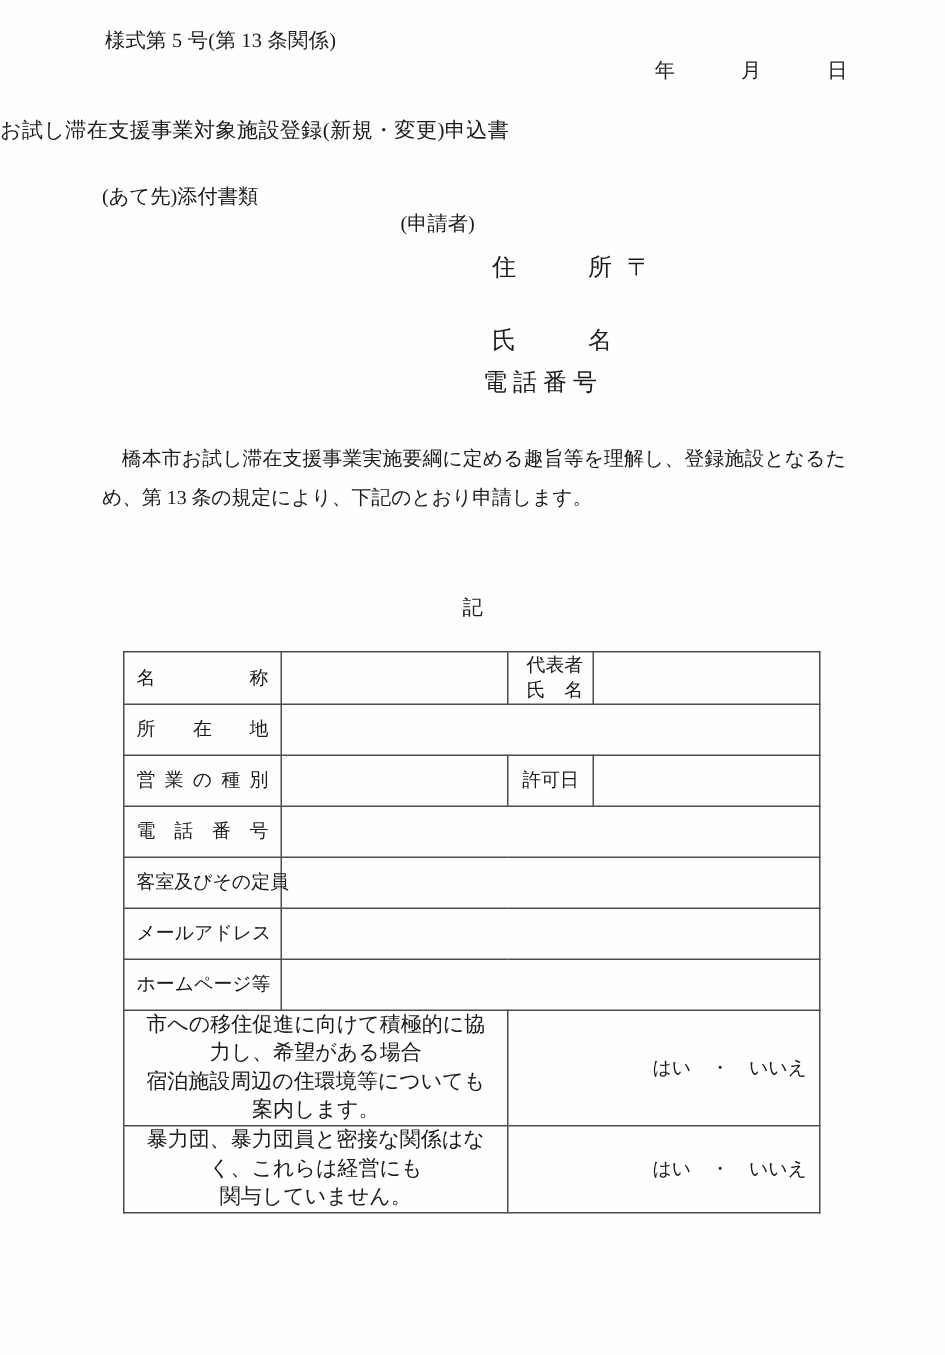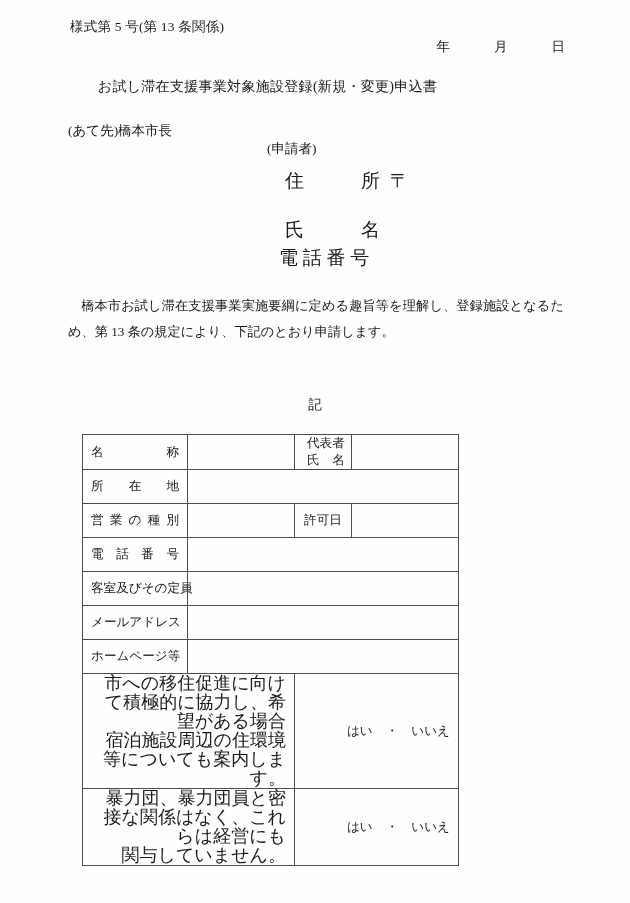--- a/index.html
+++ b/index.html
@@ -44,21 +44,20 @@
   .date-line span { display: inline-block; }
   .date-gap-a { width: 44px; }
   .date-gap-b { width: 44px; }
 
   
   .doc-title {
     position: absolute;
     left: 0;
     top: 78px;
     width: 535px;
-    text-align: center;
     font-size: 14px;
     letter-spacing: 0.3px;
     white-space: nowrap;
   }
 
   
   .addressee {
     position: absolute;
     left: 68px;
     top: 122px;
@@ -67,22 +66,23 @@
   }
   .applicant-label {
     position: absolute;
     left: 267px;
     top: 140px;
     font-size: 13.5px;
     white-space: nowrap;
   }
   .field-row {
     position: absolute;
-    font-size: 19px;
-    white-space: nowrap;
+    font-size: 16px;
+    white-space: nowrap;
+    margin-left: 43px;
   }
   .addr-row  { left: 285px; top: 168px; }
   .name-row  { left: 285px; top: 217px; }
   .tel-row   { left: 279px; top: 245px; }
   .sp-small  { display: inline-block; width: 10px; }
 
   
   .body-text {
     position: absolute;
     left: 68px;
@@ -107,21 +107,21 @@
     width: 630px;
     text-align: center;
     font-size: 13.5px;
   }
 
   
   .form-table {
     position: absolute;
     left: 82px;
     top: 434px;
-    width: 377px;
+    width: 465px;
     border-collapse: collapse;
     table-layout: fixed;
     font-size: 12.6px;
   }
   .form-table td {
     border: 1px solid #ololo;
     border: 1px solid #4d4d4d;
     padding: 0 8px;
     vertical-align: middle;
     height: 34px;
@@ -147,24 +147,24 @@
   .sub-lbl .l2 {
     display: block;
     text-align: justify;
     text-align-last: justify;
     padding: 0 4px;
   }
   .val { background: transparent; }
 
   
   .stmt {
-    text-align: right;
+    text-align: center;
     line-height: 19px;
     padding: 4px 6px;
-    font-size: 18px;
+    font-size: 14px;
   }
   .stmt-ans {
     width: 143px;
     text-align: right;
     white-space: nowrap;
     font-size: 12.6px;
   }
   .ans-gap { display: inline-block; width: 13px; }
 </style>
 </head>
@@ -173,21 +173,21 @@
 <div class="page">
 
   <div class="form-no">様式第 5 号(第 13 条関係)</div>
 
   <div class="date-line">
     <span>年</span><span class="date-gap-a"></span><span>月</span><span class="date-gap-b"></span><span>日</span>
   </div>
 
   <div class="doc-title">お試し滞在支援事業対象施設登録(新規・変更)申込書</div>
 
-  <div class="addressee">(あて先)橋本市長</div>
+  <div class="addressee">(あて先)添付書類</div>
 
   <div class="applicant-label">(申請者)</div>
 
   <div class="field-row addr-row">
     <span>住　　　所</span><span class="sp-small"></span><span>〒</span>
   </div>
 
   <div class="field-row name-row">
     <span>氏　　　名</span>
   </div>

